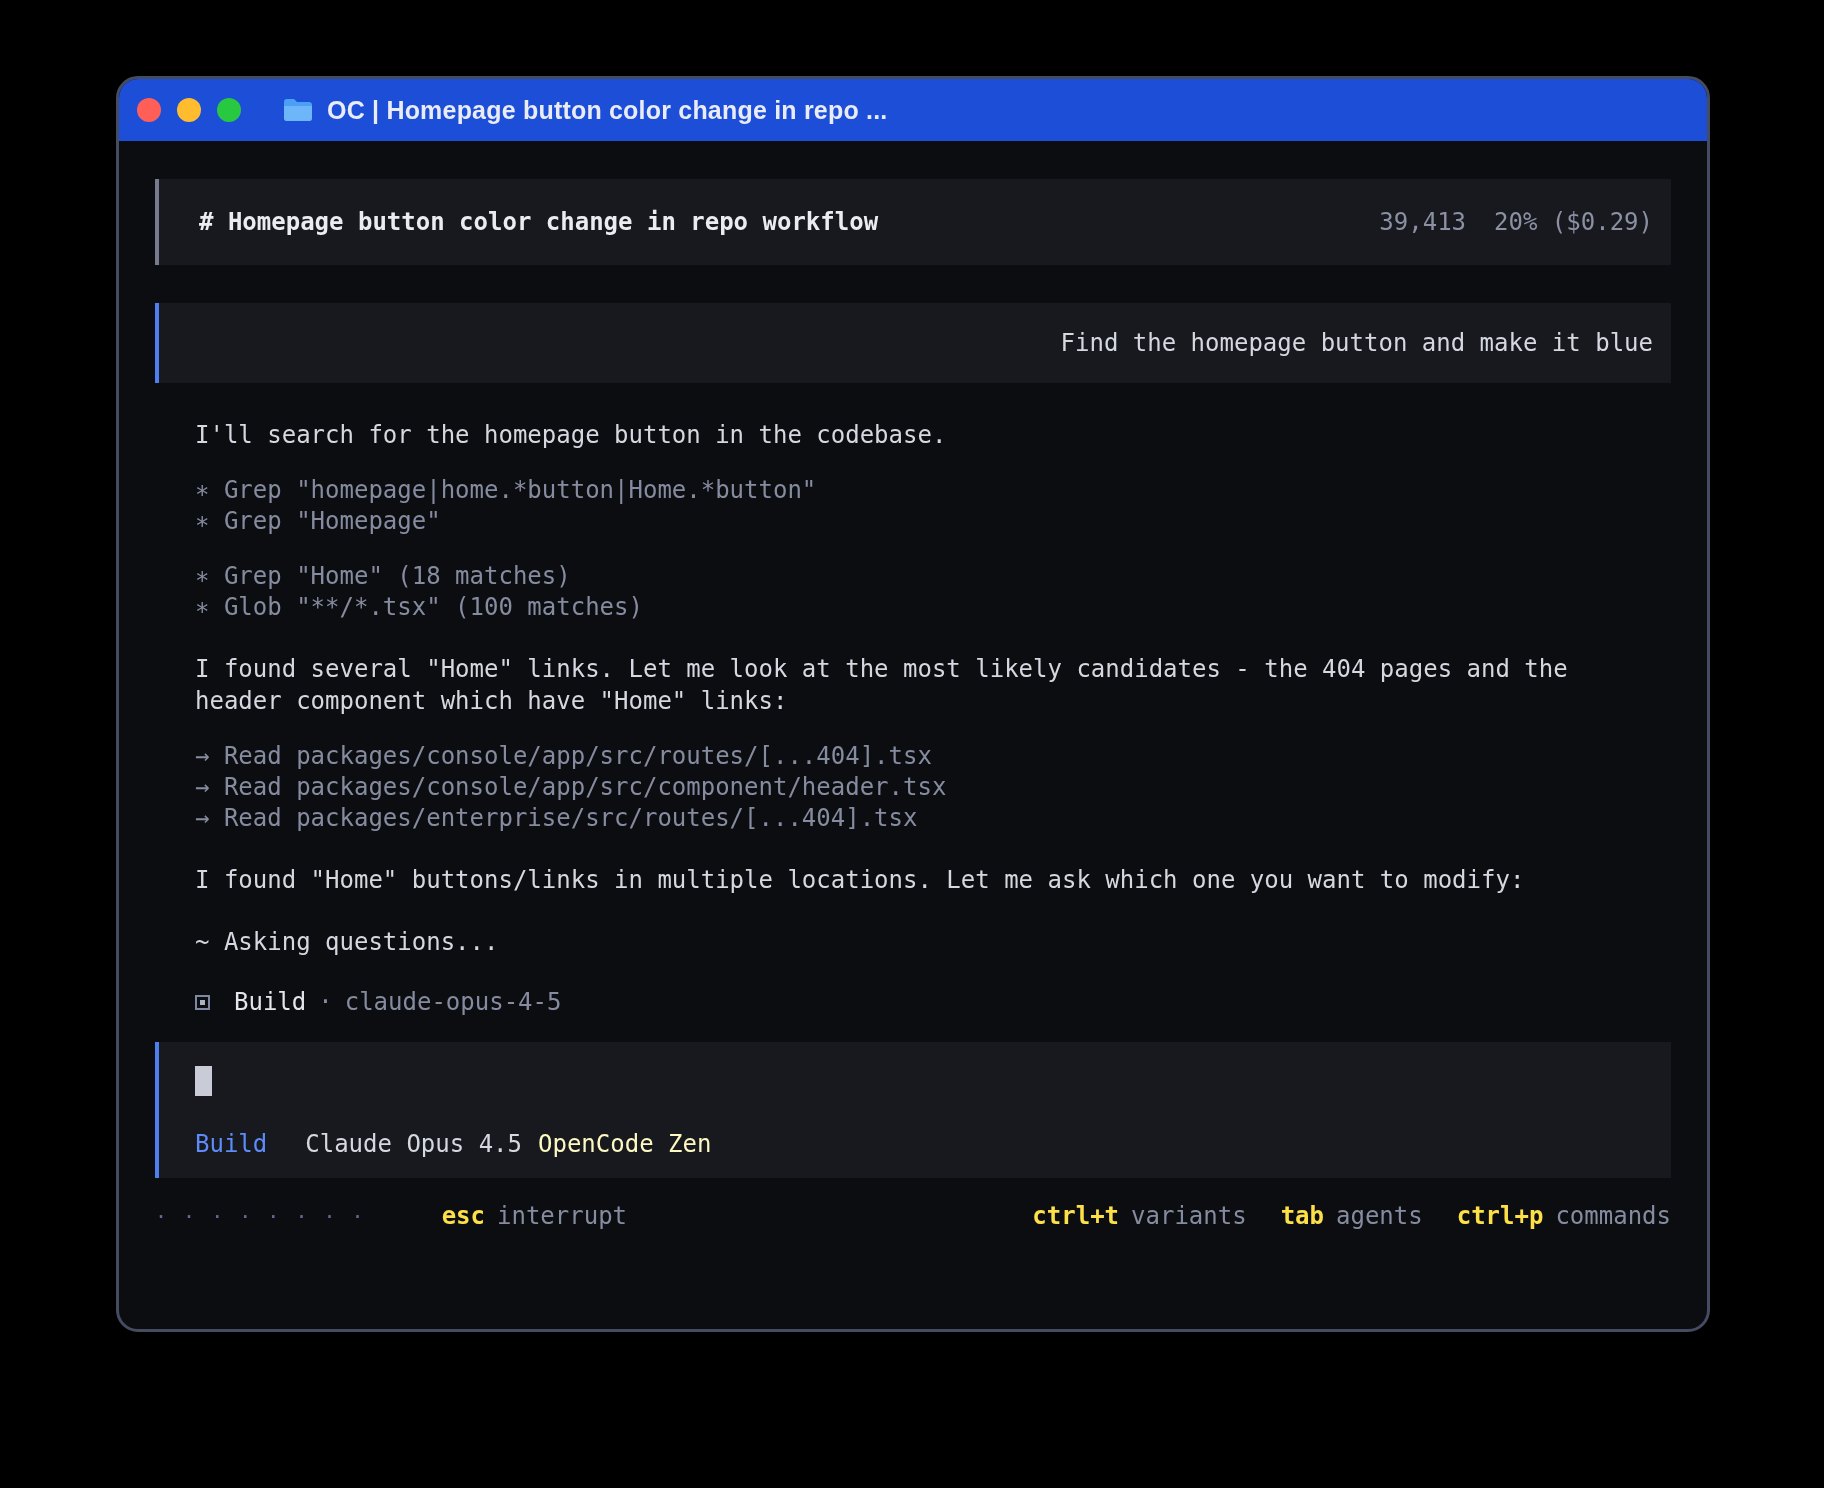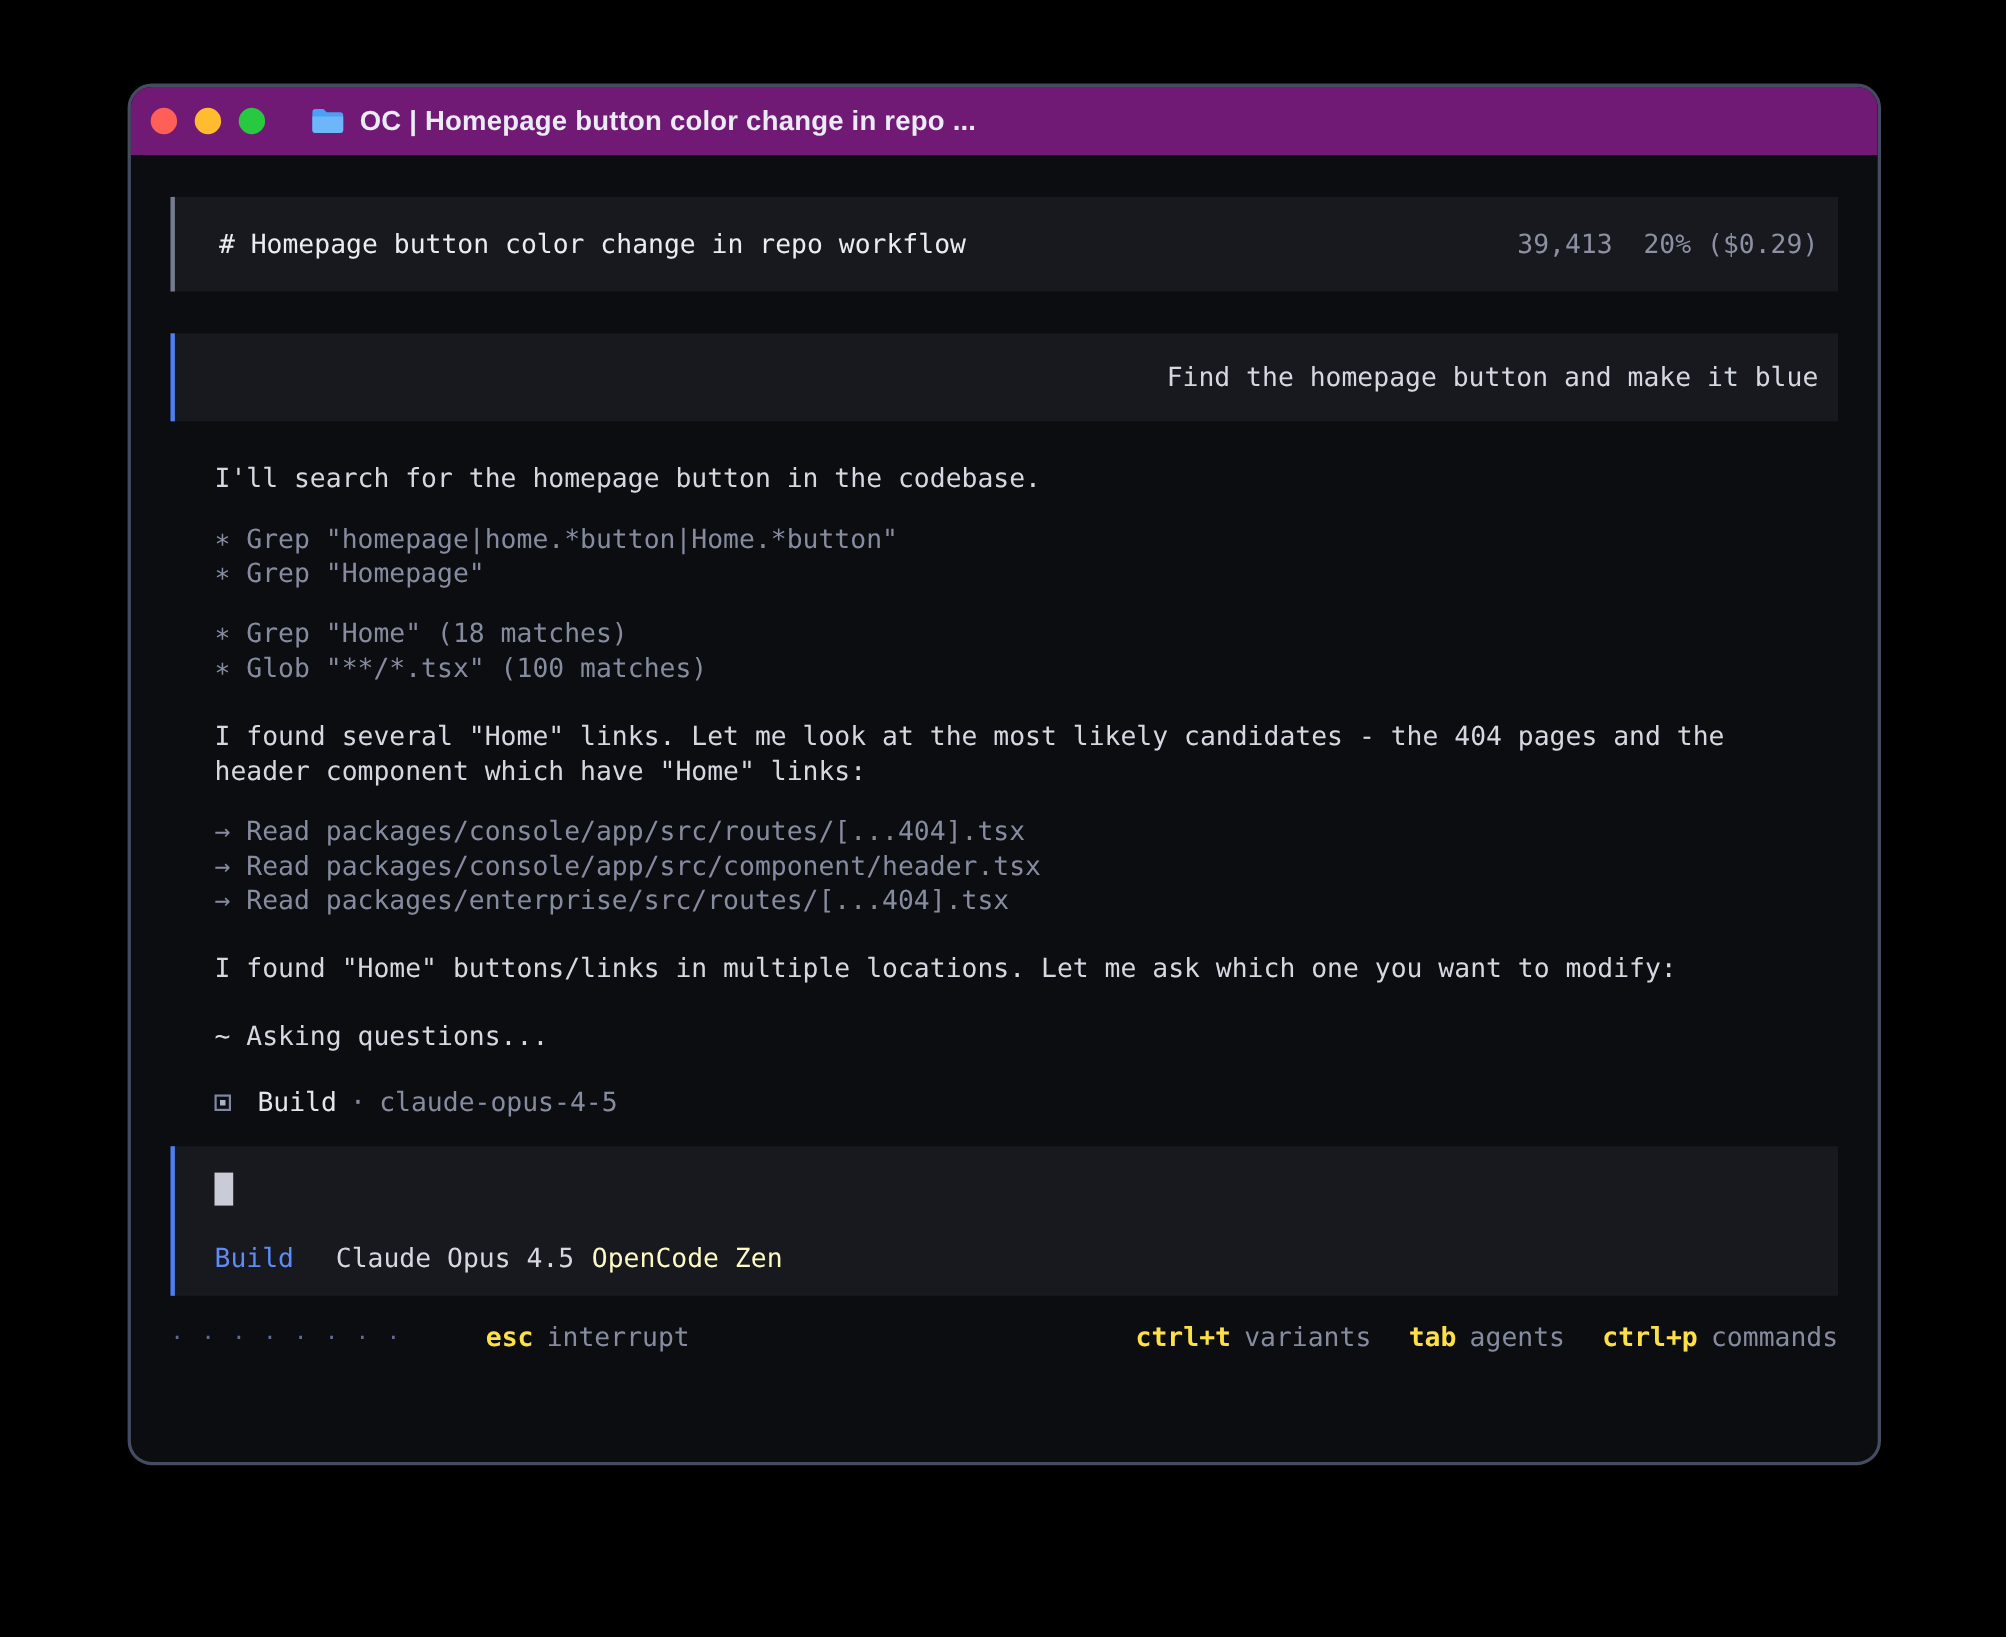--- a/index.html
+++ b/index.html
@@ -7,21 +7,21 @@
   body { position:relative; font-family:"DejaVu Sans Mono", monospace; }
 
   .window {
     position:absolute; left:116px; top:76px; width:1594px; height:1256px;
     background:#0c0d11; border:3px solid #454b60; border-radius:22px;
     overflow:hidden; display:flex; flex-direction:column;
   }
 
   
   .titlebar {
-    flex:none; height:62px; background:#701a75;
+    flex:none; height:62px; background:#1d4ed8;
     display:flex; align-items:center; padding:0 28px 0 18px;
   }
   .lights { display:flex; gap:16px; align-items:center; }
   .light { width:24px; height:24px; border-radius:50%; }
   .light.red    { background:#ff5f57; }
   .light.yellow { background:#febc2e; }
   .light.green  { background:#28c840; }
   .title-wrap { display:flex; align-items:center; gap:14px; margin-left:42px; }
   .folder-icon { width:30px; height:24px; display:inline-block; }
   .title-text {
@@ -33,21 +33,21 @@
   .content {
     flex:1; padding:38px 36px 0 36px; display:flex; flex-direction:column;
     font-size:24px; color:#d5d8e0; overflow:hidden;
   }
 
   .block {
     background:#17191f; border-left:4px solid #767c8e;
     padding:0 18px 0 40px; display:flex; align-items:center; width:100%;justify-content:flex-end;
   }
   .session-header { height:86px; justify-content:space-between; margin-bottom:38px; }
-  .session-title { font-weight:normal; color:#eaecf2; }
+  .session-title { font-weight:bold; color:#eaecf2; }
   .session-stats { color:#8b90a2; display:flex; gap:28px; }
 
   .user-msg { border-left-color:#4e7ef0; height:80px; color:#d5d8e0; }
 
   .transcript { padding-left:40px; padding-right:80px; }
   .para { line-height:32px; color:#d5d8e0; }
   .mt-lg { margin-top:36px; }
   .mt-md { margin-top:30px; }
   .mt-sm { margin-top:24px; }
   .tool-line { color:#868ca0; line-height:31px; }

